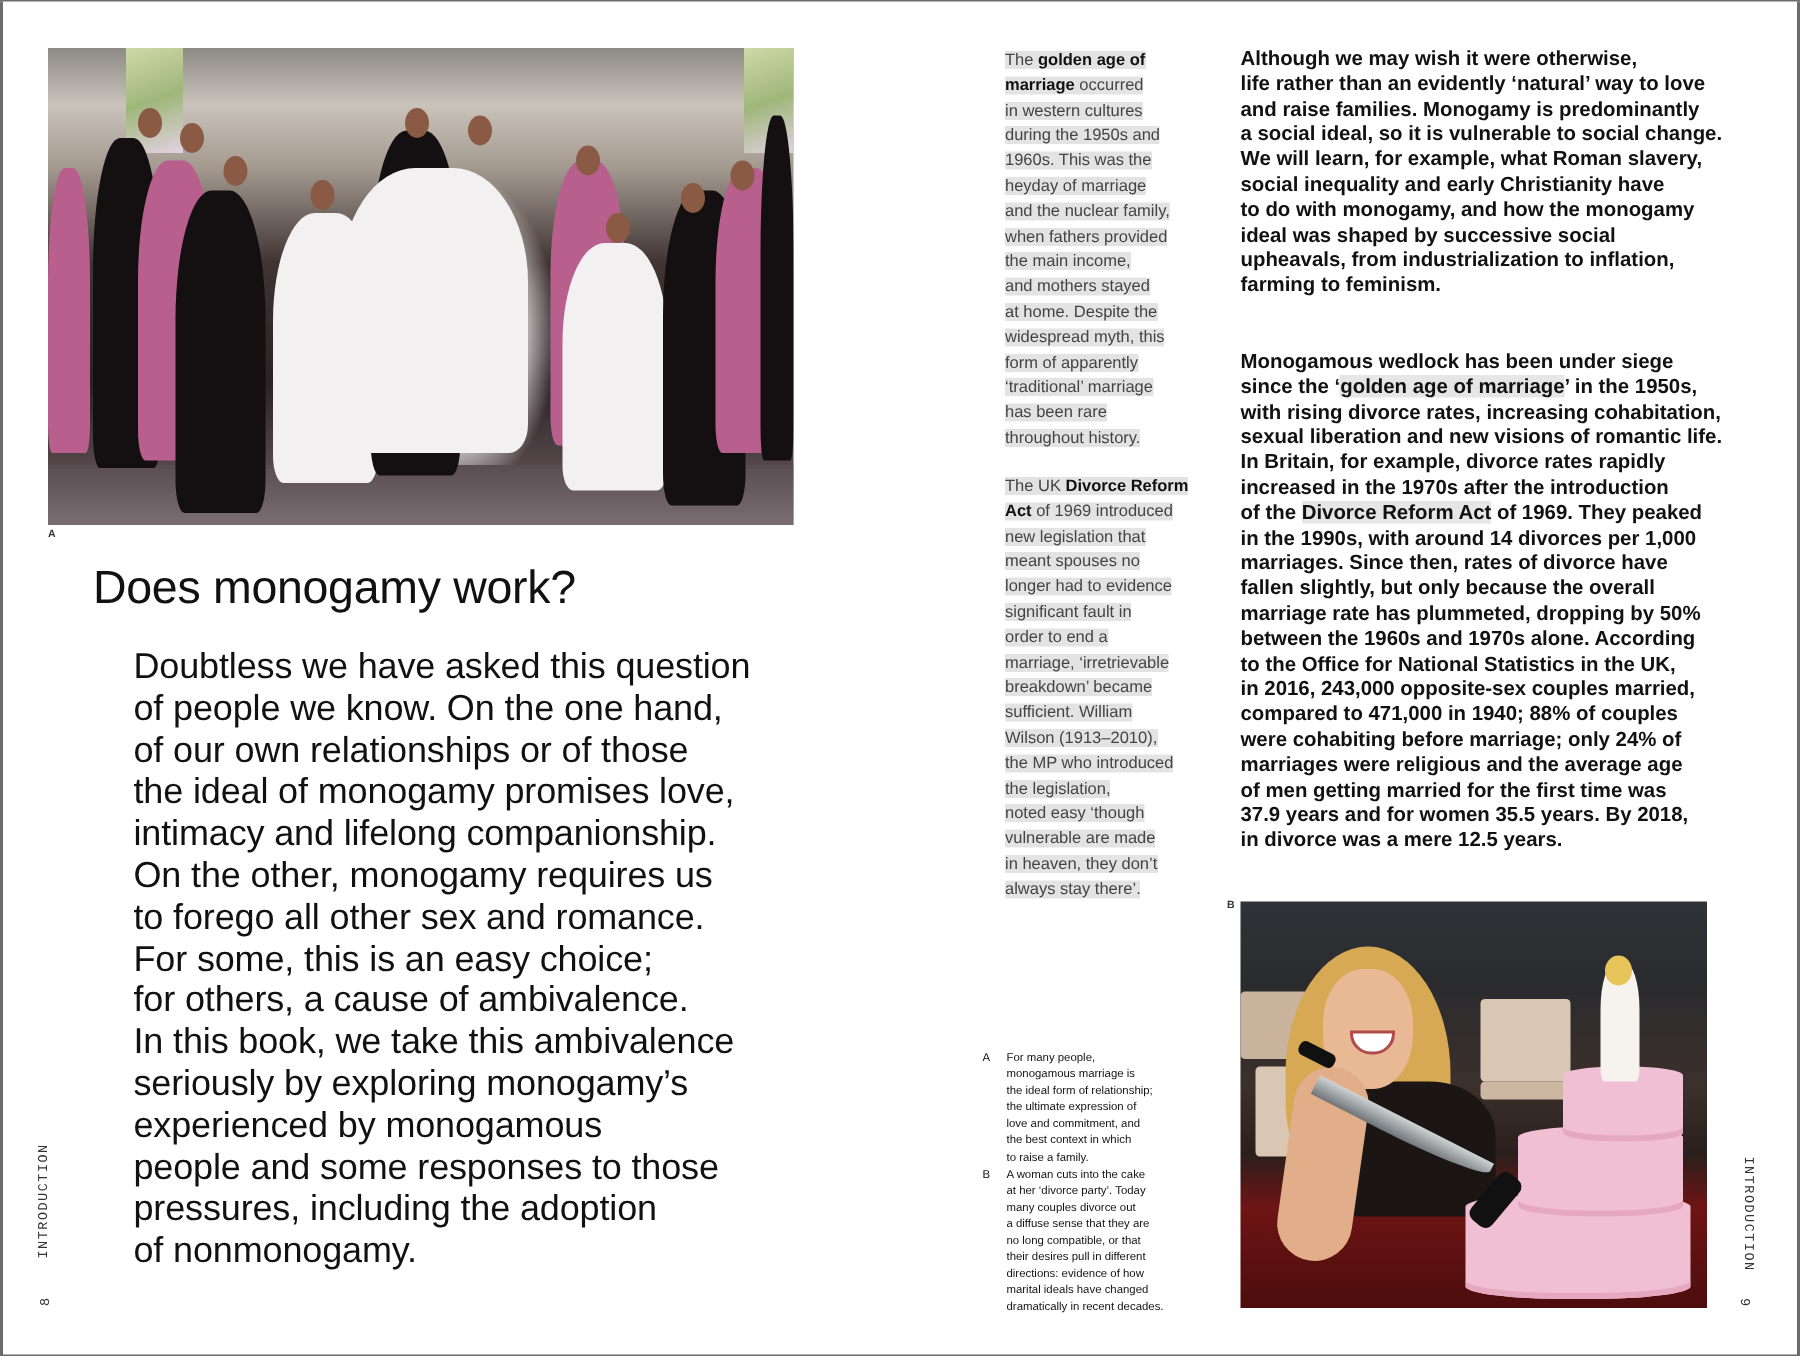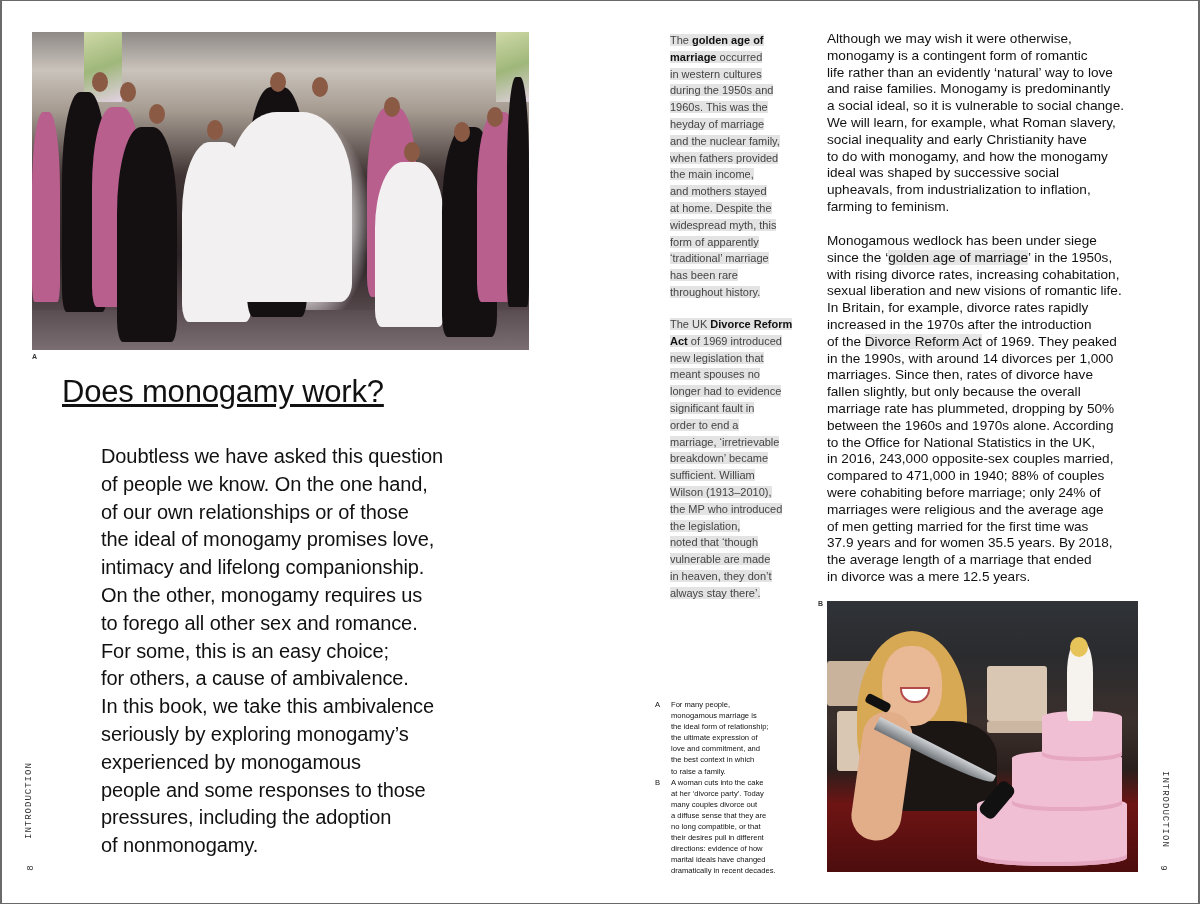--- a/index.html
+++ b/index.html
@@ -32,25 +32,25 @@
   .photo-a .white { background: #f3f0f1; }
   .photo-a .face { position: absolute; width: 16px; height: 20px; border-radius: 50%; background: #8a5a44; }
   .photo-a .floor { position: absolute; left: 0; bottom: 0; width: 100%; height: 40px; background: linear-gradient(180deg, #5a4d52, #7a6e72); }
   .photo-a .stained { position: absolute; top: 0; width: 38px; height: 70px; background: linear-gradient(160deg,#cfd9a8,#9fb77a 50%,#e3d2e4); }
 
   .fig-label { position: absolute; font-size: 7px; font-weight: bold; color: #333; }
 
   
   .heading {
     position: absolute; left: 62px; top: 373px; margin: 0;
-    font-size: 31px; font-weight: normal; letter-spacing: -0.2px; color: #111; text-decoration: underline;
+    font-size: 31px; font-weight: normal; letter-spacing: -0.2px; color: #111;
   }
   .intro {
-    position: absolute; left: 89px; top: 430px; width: 450px; margin: 12px;
-    font-size: 20px; line-height: 27.8px; color: #111; letter-spacing: -0.1px;
+    position: absolute; left: 89px; top: 430px; width: 450px; margin: 0;
+    font-size: 24px; line-height: 27.8px; color: #111; letter-spacing: -0.1px;
   }
   .intro span { display: block; white-space: nowrap; }
 
   
   .running {
     position: absolute; font-family: "Liberation Mono", "DejaVu Sans Mono", monospace;
     font-size: 9px; letter-spacing: 1px; color: #333;
   }
   .running-left { left: 24px; top: 838px; transform: rotate(-90deg); transform-origin: left top; }
   .pagenum { position: absolute; font-family: "Liberation Mono", monospace; font-size: 9px; color: #333; }
@@ -69,21 +69,21 @@
   .sidenote .line { display: block; white-space: nowrap; }
   .sidenote b { color: #111; }
   .note-1 { top: 31px; }
   .note-2 { top: 315px; }
 
   
   .body-text {
     position: absolute; left: 827px; width: 320px; margin: 0;
     font-size: 13.6px; line-height: 16.8px; color: #111;
   }
-  .body-text .line { display: block; white-space: nowrap; }
+  .body-text .line { display: block; white-space: nowrap; font-weight: bold; }
   .body-1 { top: 30px; }
   .body-2 { top: 232px; }
   .hl { background: #e6e6e6; }
 
   
   .captions { position: absolute; left: 655px; top: 698px; width: 150px; font-size: 7.6px; line-height: 11.1px; color: #111; }
   .cap { position: relative; padding-left: 16px; }
   .cap .letter { position: absolute; left: 0; top: 0; }
   .cap .line { display: block; white-space: nowrap; }
 
@@ -190,29 +190,28 @@
     <span class="line"><span class="ln">meant spouses no</span></span>
     <span class="line"><span class="ln">longer had to evidence</span></span>
     <span class="line"><span class="ln">significant fault in</span></span>
     <span class="line"><span class="ln">order to end a</span></span>
     <span class="line"><span class="ln">marriage, ‘irretrievable</span></span>
     <span class="line"><span class="ln">breakdown’ became</span></span>
     <span class="line"><span class="ln">sufficient. William</span></span>
     <span class="line"><span class="ln">Wilson (1913–2010),</span></span>
     <span class="line"><span class="ln">the MP who introduced</span></span>
     <span class="line"><span class="ln">the legislation,</span></span>
-    <span class="line"><span class="ln">noted that ‘though</span></span>
+    <span class="line"><span class="ln">noted easy ‘though</span></span>
     <span class="line"><span class="ln">vulnerable are made</span></span>
     <span class="line"><span class="ln">in heaven, they don’t</span></span>
     <span class="line"><span class="ln">always stay there’.</span></span>
   </div>
 
   <p class="body-text body-1">
     <span class="line">Although we may wish it were otherwise,</span>
-    <span class="line">monogamy is a contingent form of romantic</span>
     <span class="line">life rather than an evidently ‘natural’ way to love</span>
     <span class="line">and raise families. Monogamy is predominantly</span>
     <span class="line">a social ideal, so it is vulnerable to social change.</span>
     <span class="line">We will learn, for example, what Roman slavery,</span>
     <span class="line">social inequality and early Christianity have</span>
     <span class="line">to do with monogamy, and how the monogamy</span>
     <span class="line">ideal was shaped by successive social</span>
     <span class="line">upheavals, from industrialization to inflation,</span>
     <span class="line">farming to feminism.</span>
   </p>
@@ -230,21 +229,20 @@
     <span class="line"><span>fallen slightly, but only because the overall</span></span>
     <span class="line"><span>marriage rate has plummeted, dropping by 50%</span></span>
     <span class="line"><span>between the 1960s and 1970s alone. According</span></span>
     <span class="line"><span>to the Office for National Statistics in the UK,</span></span>
     <span class="line"><span>in 2016, 243,000 opposite-sex couples married,</span></span>
     <span class="line"><span>compared to 471,000 in 1940; 88% of couples</span></span>
     <span class="line"><span>were cohabiting before marriage; only 24% of</span></span>
     <span class="line"><span>marriages were religious and the average age</span></span>
     <span class="line"><span>of men getting married for the first time was</span></span>
     <span class="line"><span>37.9 years and for women 35.5 years. By 2018,</span></span>
-    <span class="line"><span>the average length of a marriage that ended</span></span>
     <span class="line"><span>in divorce was a mere 12.5 years.</span></span>
   </p>
 
   <div class="captions">
     <div class="cap">
       <span class="letter">A</span>
       <span class="line">For many people,</span>
       <span class="line">monogamous marriage is</span>
       <span class="line">the ideal form of relationship;</span>
       <span class="line">the ultimate expression of</span>

